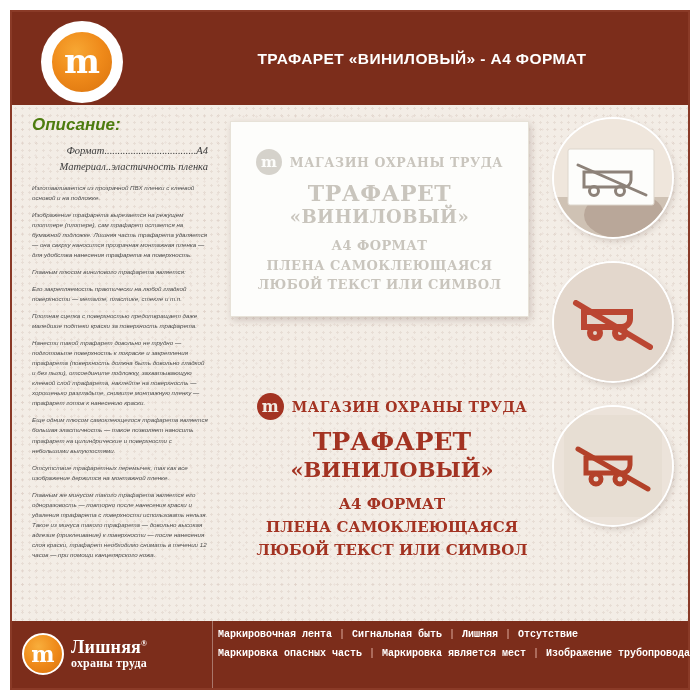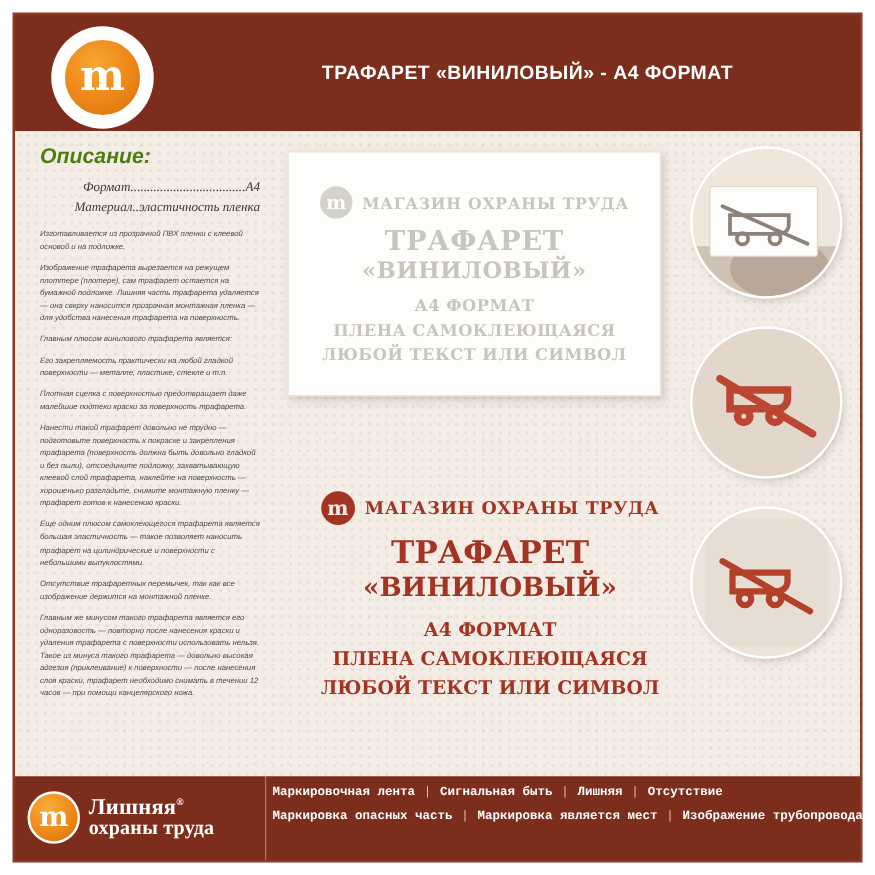--- a/index.html
+++ b/index.html
@@ -336,21 +336,21 @@
   .fb1 {
     font-family: "Liberation Serif", serif;
     font-weight: bold;
     font-size: 18px;
     letter-spacing: 0.2px;
   }
   .fb1 sup { font-size: 8px; vertical-align: super; }
   .fb2 {
     font-family: "Liberation Serif", serif;
     font-weight: bold;
-    font-size: 16px;
+    font-size: 12px;
     letter-spacing: 0.2px;
   }
   .footer-links {
     position: absolute;
     left: 206px;
     top: 8px;
     width: 462px;
     color: #ffffff;
   }
   .flink-row {

